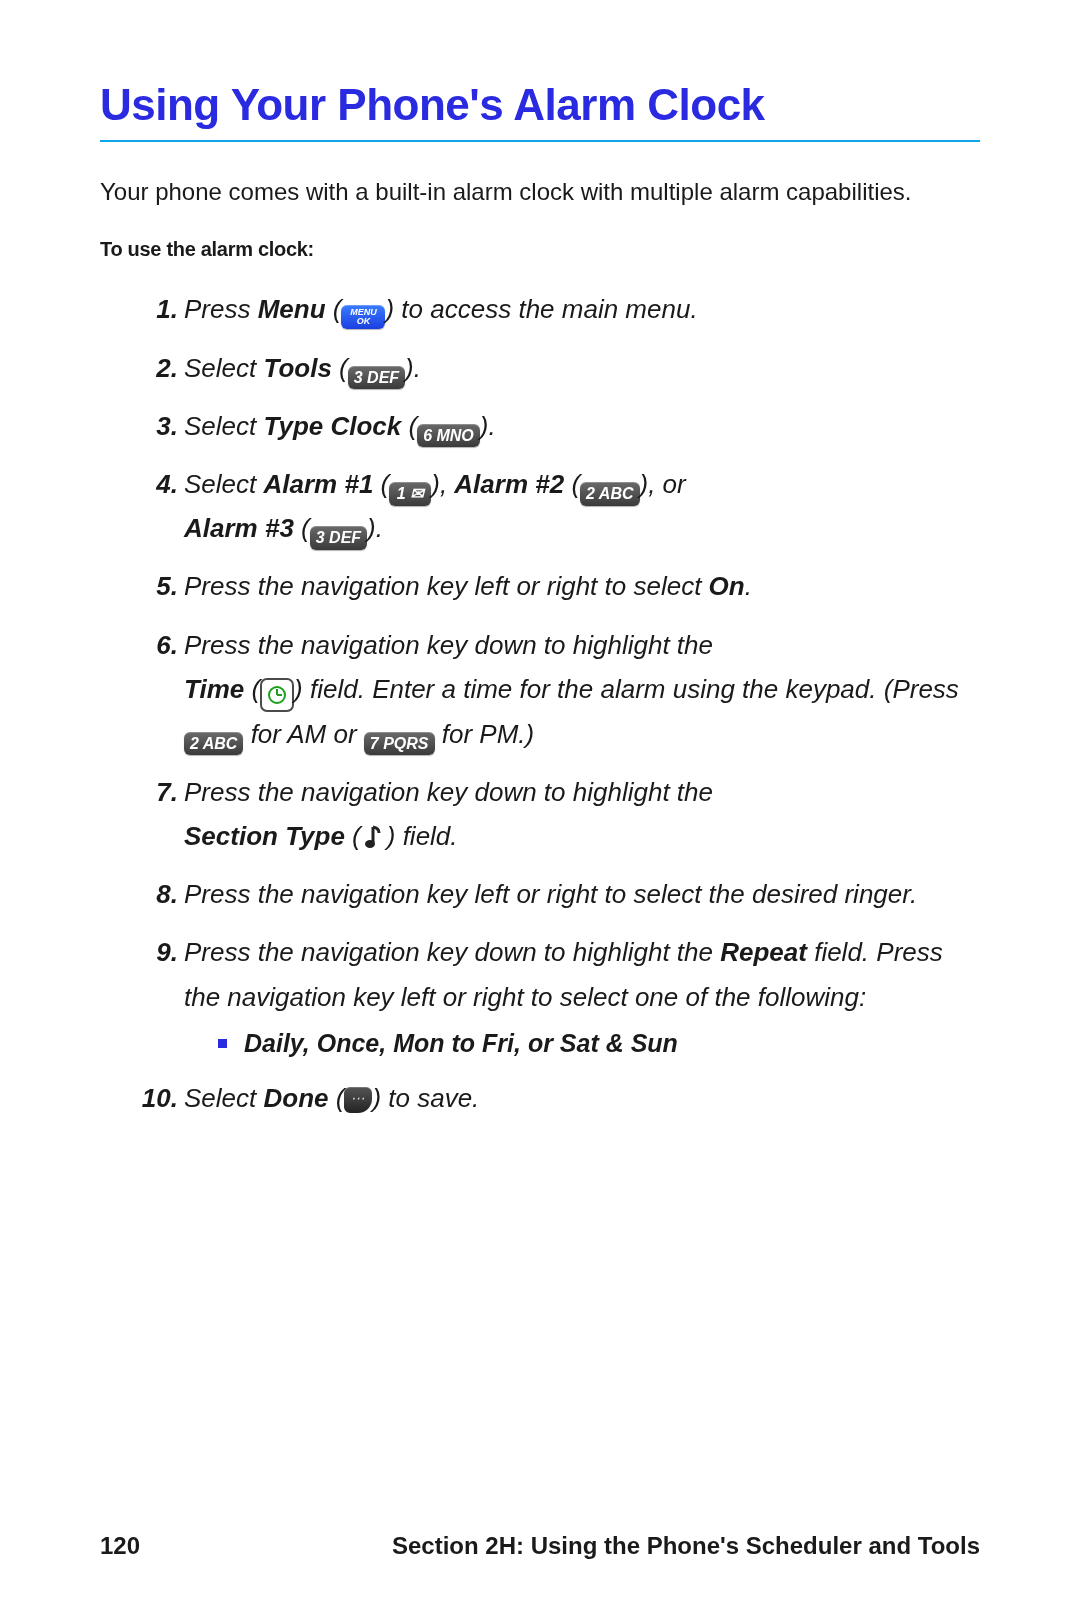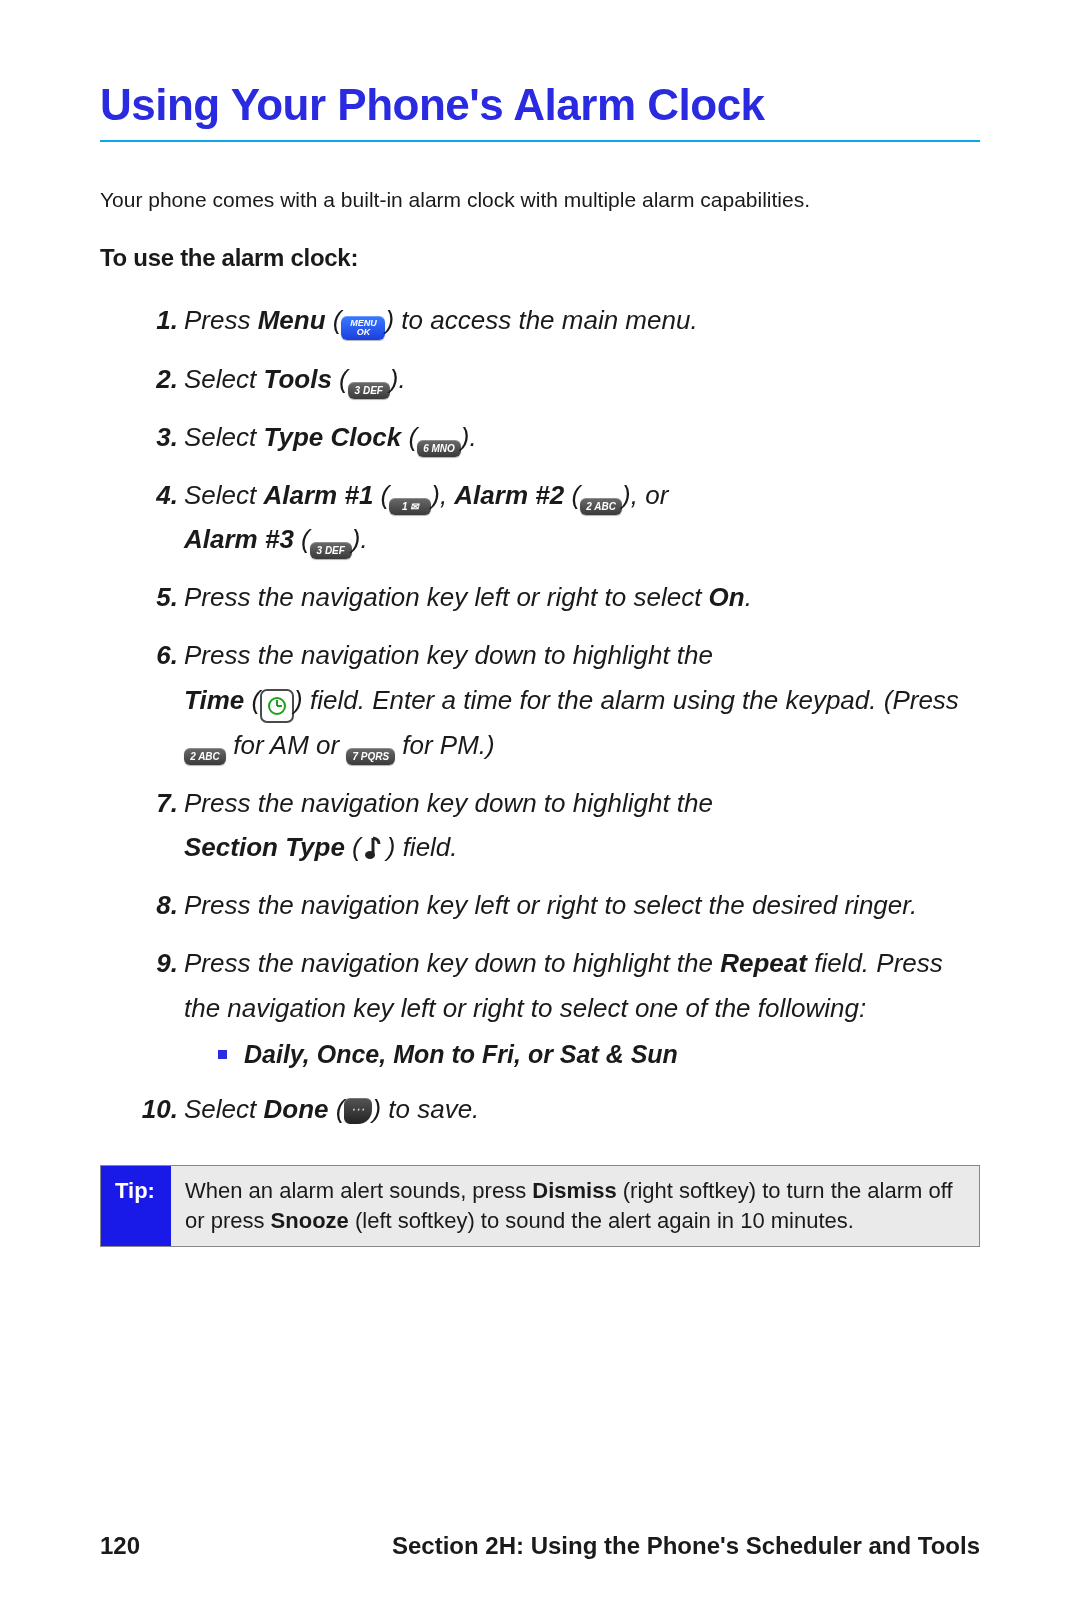--- a/index.html
+++ b/index.html
@@ -19,27 +19,27 @@
   .title {
     color: #2a2ae0;
     font-size: 44px;
     font-weight: 700;
     margin: 0 0 8px 0;
     letter-spacing: -0.5px;
     border-bottom: 2px solid #0ea5e9;
     padding-bottom: 10px;
   }
   .intro {
-    margin-top: 44px;
-    font-size: 21px;
+    margin-top: 34px;
+    font-size: 24px;
     line-height: 1.35;
   }
   .subhead {
     font-weight: 700;
-    font-size: 24px;
+    font-size: 20px;
     margin-top: 30px;
     letter-spacing: -0.3px;
   }
   ol.steps {
     list-style: none;
     padding: 0 0 0 40px;
     margin: 26px 0 0 0;
     counter-reset: step;
   }
   ol.steps > li {
@@ -77,21 +77,21 @@
     box-shadow: inset 0 1px 0 rgba(255,255,255,0.25), 0 1px 1px rgba(0,0,0,0.3);
     font-family: Arial, sans-serif;
   }
   .keyicon.menu {
     background: linear-gradient(180deg, #3a7bff 0%, #1a3fe0 100%);
     font-size: 9px;
     padding: 3px 5px;
     line-height: 1.0;
   }
   .keyicon .ln { display:block; }
-  .keyicon.small { font-size: 10px; padding: 3px 6px; min-width: 30px; }
+  .keyicon.small { font-size: 16px; padding: 3px 6px; min-width: 30px; }
   .clock-wrap {
     display: inline-flex;
     align-items: center;
     justify-content: center;
     width: 30px; height: 30px;
     border: 2px solid #4a4a4a;
     border-radius: 7px;
     vertical-align: -7px;
   }
   .clock-wrap svg { display:block; }
@@ -236,25 +236,19 @@
         </li>
       </ul>
     </li>
 
     <li>
       <span>Select </span><span class="b">Done</span><span> (</span><span class="softkey"></span><span>) to save.</span>
     </li>
 
   </ol>
 
-  <div class="tipbox">
-    <div class="label">Tip:</div>
-    <div class="body">
-      <span>When an alarm alert sounds, press </span><span class="b">Dismiss</span><span> (right softkey) to turn the alarm off or press </span><span class="b">Snooze</span><span> (left softkey) to sound the alert again in 10 minutes.</span>
-    </div>
-  </div>
 
   <div class="footer">
     <span>120</span>
     <span>Section 2H: Using the Phone's Scheduler and Tools</span>
   </div>
 
 </div>
 
 </body></html>

